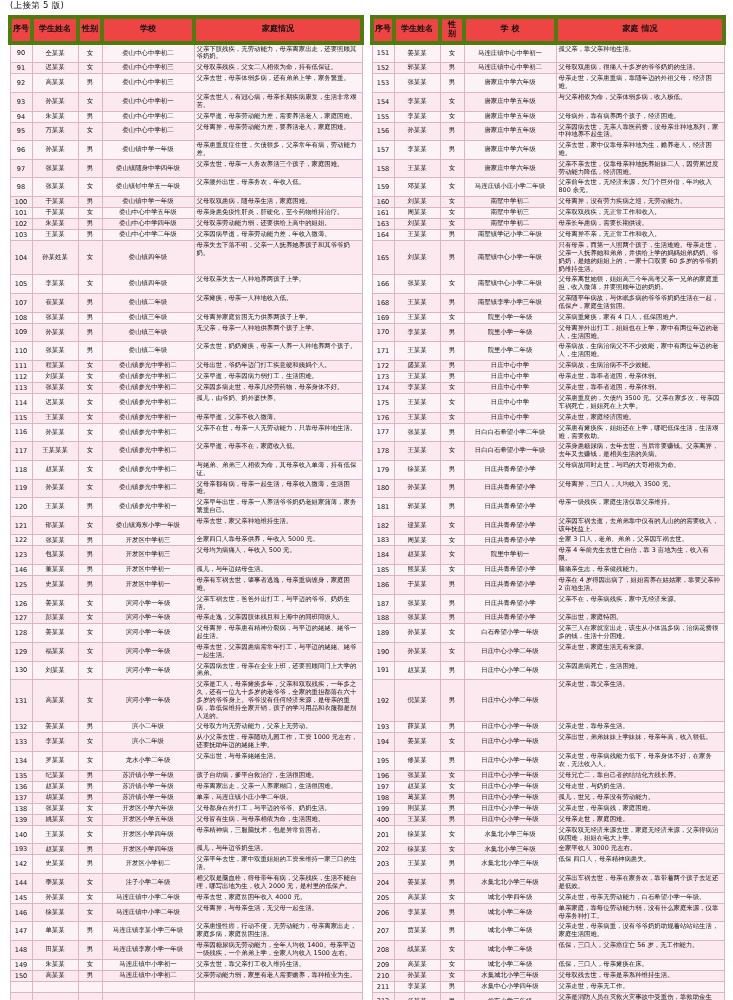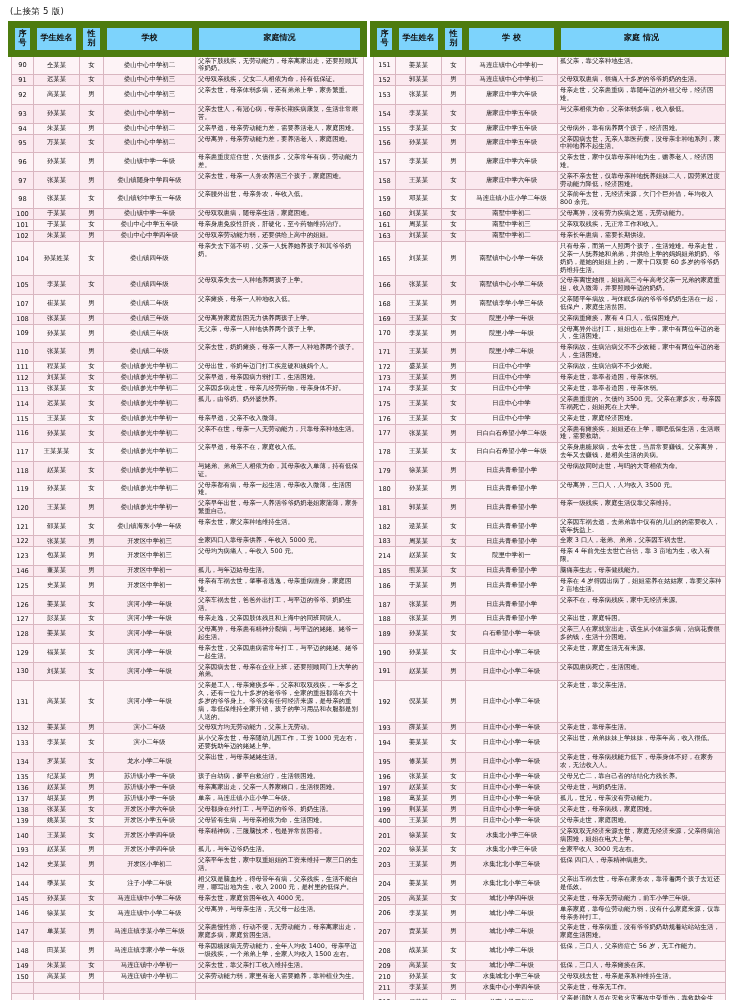--- a/index.html
+++ b/index.html
@@ -1,25 +1,25 @@
 <!DOCTYPE html>
 <html><head>
 <meta charset="utf-8">
 <style>
   html,body{margin:0;padding:0;background:#fff;}
   body{width:733px;height:1000px;font-family:"DejaVu Sans","Liberation Sans",sans-serif;}
-  .page{position:relative;width:733px;height:1000px;box-sizing:border-box;padding:6px 8px 4px 8px;}
+  .page{position:relative;width:733px;height:1000px;box-sizing:border-box;padding:0 8px 4px 8px;}
   .contnote{font-size:8.5px;color:#111;margin:0 0 3px 2px;letter-spacing:0.3px;}
   table{border-collapse:collapse;width:100%;table-layout:fixed;}
   col.c-no{width:22px;}
   col.c-name{width:46px;}
   col.c-sex{width:24px;}
   col.c-school{width:92px;}
   col.c-fam{width:168px;}
-  th{background:#7dd3fc;border:7px solid #4d7c0f;font-size:8px;font-weight:bold;color:#111;padding:2px 1px;text-align:center;line-height:1.1;}
+  th{background:#ef4444;border:4px solid #4d7c0f;font-size:8px;font-weight:bold;color:#111;padding:2px 1px;text-align:center;line-height:1.1;}
   td{border:1px solid #d9b6c0;font-size:6.4px;color:#111;padding:1px 2px;vertical-align:top;line-height:1.22;}
   td.c{text-align:center;vertical-align:middle;}
   td.no{text-align:center;vertical-align:middle;font-size:6.6px;}
   tbody tr:nth-child(odd) td{background:#fdf3f6;}
   tbody tr:nth-child(even) td{background:#fbe9ef;}
   .gap{width:10px;border:none !important;background:#fff !important;}
 </style>
 </head>
 <body>
 
@@ -206,20 +206,33 @@
           <td class="c">娄山中心中学四年级</td>
           <td>父母双亲劳动能力弱，还要供给上高中的姐姐。</td>
           <td class="gap"></td>
           <td class="no">163</td>
           <td class="c">刘某某</td>
           <td class="c">女</td>
           <td class="c">南墅中学初二</td>
           <td>母亲长年患病，需要长期供读。</td>
         </tr>
         <tr>
+          <td class="no">103</td>
+          <td class="c">王某某</td>
+          <td class="c">男</td>
+          <td class="c">娄山中心中学二年级</td>
+          <td>父亲因病早逝，母亲劳动能力差，年收入微薄。</td>
+          <td class="gap"></td>
+          <td class="no">164</td>
+          <td class="c">王某某</td>
+          <td class="c">男</td>
+          <td class="c">南墅镇学记小学二年级</td>
+          <td>父母离异不亲，无正常工作和收入。</td>
+        </tr>
+        <tr>
           <td class="no">104</td>
           <td class="c">孙某姓某</td>
           <td class="c">女</td>
           <td class="c">娄山镇四年级</td>
           <td>母亲失去下落不明，父亲一人抚养她养孩子和其爷爷奶奶。</td>
           <td class="gap"></td>
           <td class="no">165</td>
           <td class="c">刘某某</td>
           <td class="c">男</td>
           <td class="c">南墅镇中心小学一年级</td>
@@ -446,21 +459,21 @@
           <td class="c">日庄共青希望小学</td>
           <td>全家 3 口人，老弟、弟弟，父亲因车祸去世。</td>
         </tr>
         <tr>
           <td class="no">123</td>
           <td class="c">包某某</td>
           <td class="c">男</td>
           <td class="c">开发区中学初三</td>
           <td>父母均为病痛人，年收入 500 元。</td>
           <td class="gap"></td>
-          <td class="no">214</td>
+          <td class="no">184</td>
           <td class="c">赵某某</td>
           <td class="c">女</td>
           <td class="c">院里中学初一</td>
           <td>母亲 4 年前先生去世亡自信，靠 3 亩地为生，收入有限。</td>
         </tr>
         <tr>
           <td class="no">146</td>
           <td class="c">董某某</td>
           <td class="c">男</td>
           <td class="c">开发区中学初一</td>
@@ -723,21 +736,21 @@
           <td class="no">145</td>
           <td class="c">孙某某</td>
           <td class="c">女</td>
           <td class="c">马连庄镇中小学二年级</td>
           <td>母亲去世，家庭贫困年收入 4000 元。</td>
           <td class="gap"></td>
           <td class="no">205</td>
           <td class="c">高某某</td>
           <td class="c">女</td>
           <td class="c">城北小学四年级</td>
-          <td>父亲走世，母亲无劳动能力，前车小学三年级。</td>
+          <td>父亲走世，母亲无劳动能力，白石希望小学一年级。</td>
         </tr>
         <tr>
           <td class="no">146</td>
           <td class="c">徐某某</td>
           <td class="c">女</td>
           <td class="c">马连庄镇中小学二年级</td>
           <td>父母离异，与母亲生活，无父母一起生活。</td>
           <td class="gap"></td>
           <td class="no">206</td>
           <td class="c">李某某</td>

